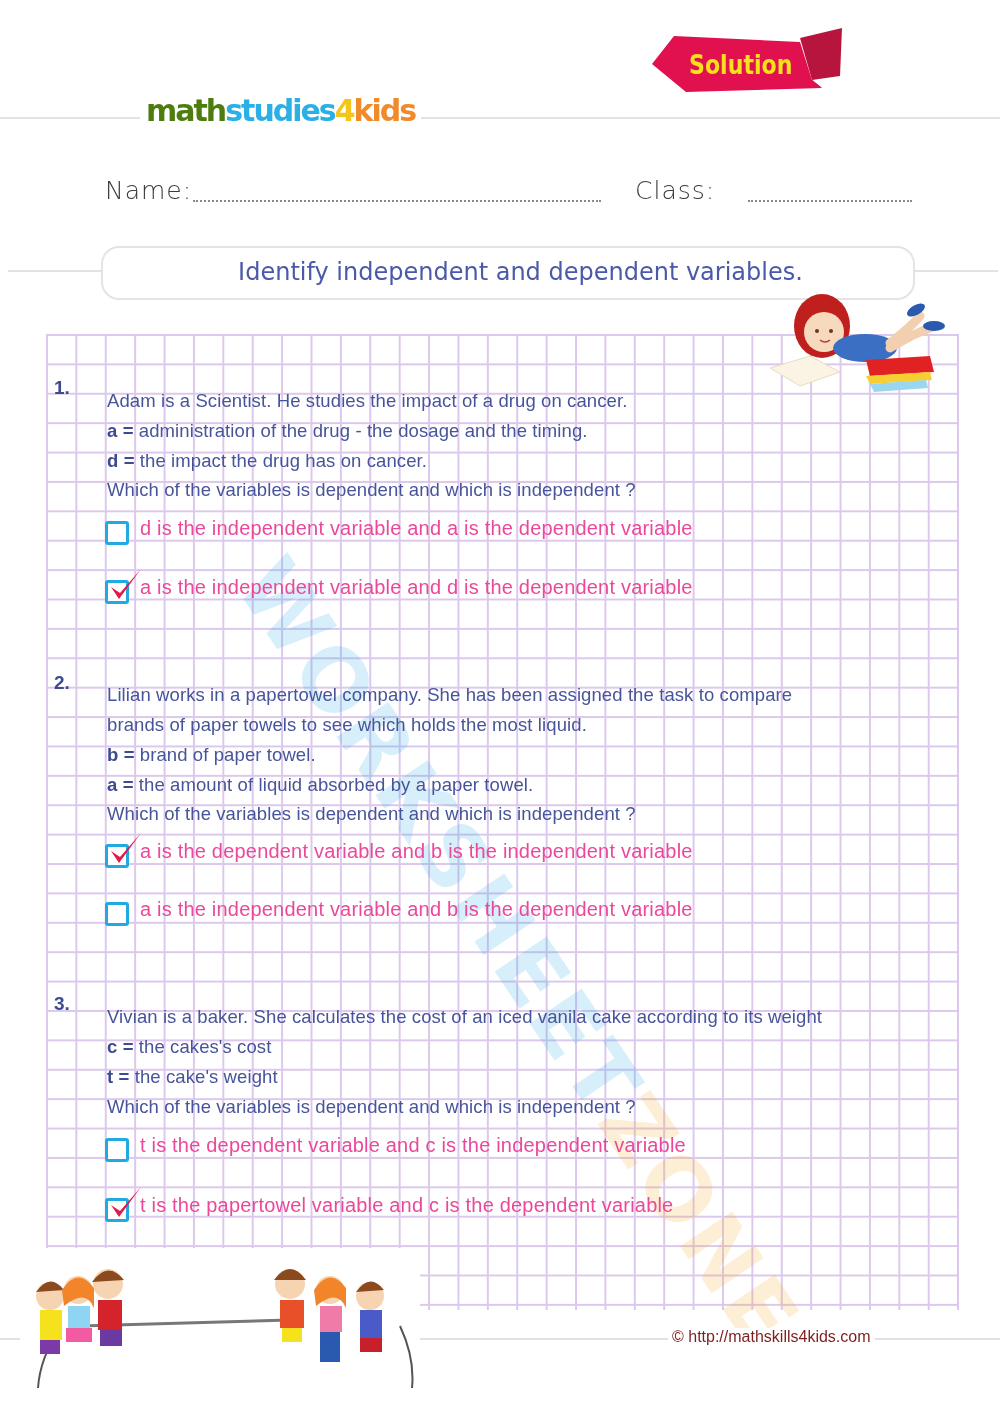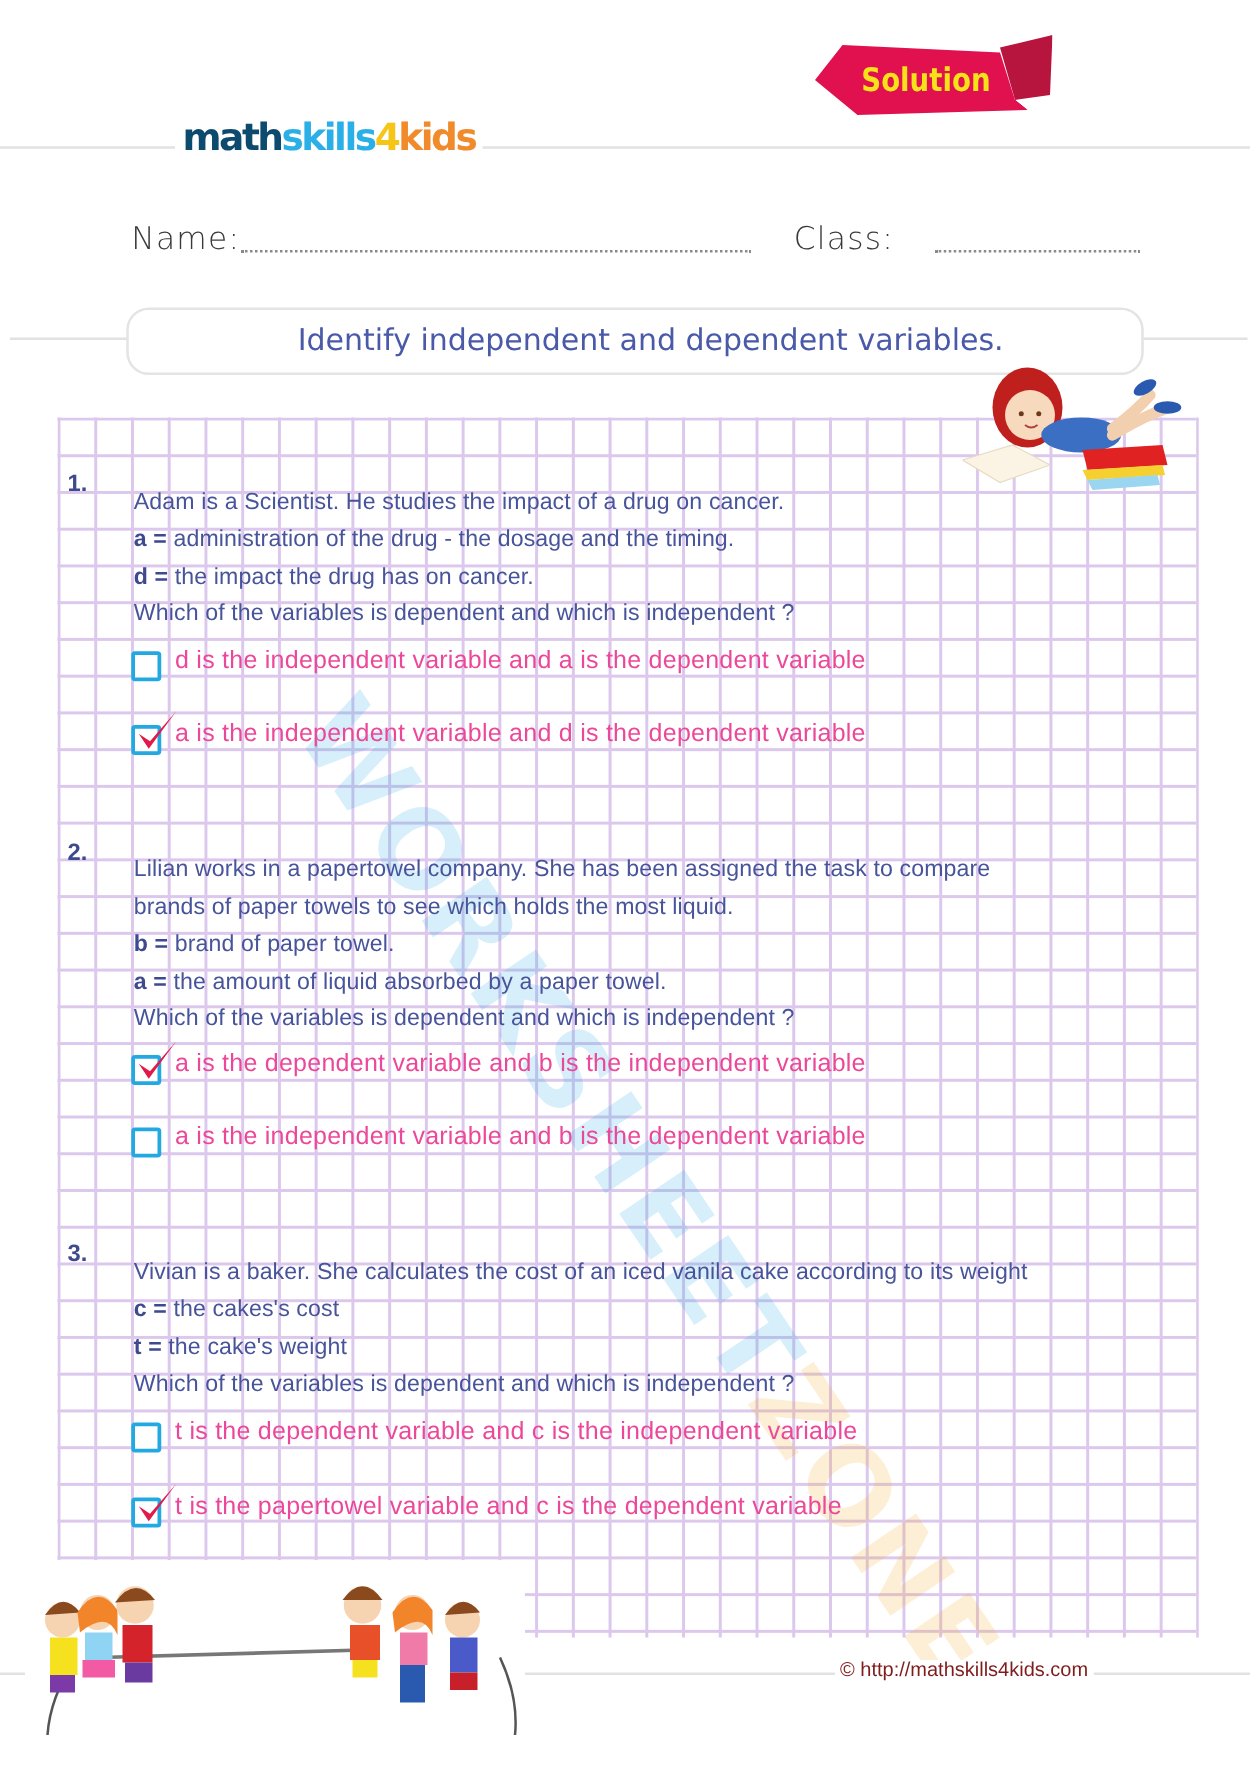--- a/index.html
+++ b/index.html
@@ -7,21 +7,21 @@
     width: 1000px; height: 1412px; position: relative; overflow: hidden;
     background: #ffffff;
     font-family: "Liberation Sans", "DejaVu Sans", sans-serif;
   }
   .hrule { position: absolute; height: 2px; background: #e2e2e2; }
   .logo {
     position: absolute; left: 140px; top: 96px; font-size: 30px; font-weight: bold;
     letter-spacing: -2px; font-family: "DejaVu Sans", sans-serif; line-height: 1;
     background: #fff; padding: 0 6px;
   }
-  .logo .m { color: #0c4a6e; margin-top: 20px; }
+  .logo .m { color: #4d7c0f; margin-top: 20px; }
   .logo .s { color: #2ab0e6; }
   .logo .f { color: #f5c518; }
   .logo .k { color: #f08a2a; }
 
   .badge { position: absolute; left: 652px; top: 26px; width: 190px; height: 68px; }
   .badge svg { position: absolute; left: 0; top: 0; }
   .badge-label {
     position: absolute; left: 28px; top: 24px; width: 120px; text-align: center;
     color: #f6e21b; font-weight: bold; font-size: 26px; line-height: 30px;
     font-family: "DejaVu Sans", sans-serif; letter-spacing: 0px;
@@ -78,21 +78,21 @@
   .kids { position: absolute; left: 20px; top: 1248px; }
 </style>
 </head>
 <body>
 
 <div class="hrule" style="left:0; top:117px; width:1000px;"></div>
 <div class="hrule" style="left:8px; top:270px; width:990px;"></div>
 <div class="hrule" style="left:0; top:1338px; width:1000px;"></div>
 
 <div class="logo">
-  <span class="m">math</span><span class="s">skills</span><span class="f">4</span><span class="k">kids</span>
+  <span class="m">math</span><span class="s">studies</span><span class="f">4</span><span class="k">kids</span>
 </div>
 
 <div class="badge">
   <svg width="190" height="68" viewBox="0 0 190 68">
     <polygon points="148,12 190,2 188,50 160,54" fill="#b8153e"></polygon>
     <polygon points="148,50 170,62 160,54" fill="#7a0e28"></polygon>
     <polygon points="22,10 148,16 160,54 170,62 34,66 0,38" fill="#e0114e"></polygon>
   </svg>
   <div class="badge-label">Solution</div>
 </div>

